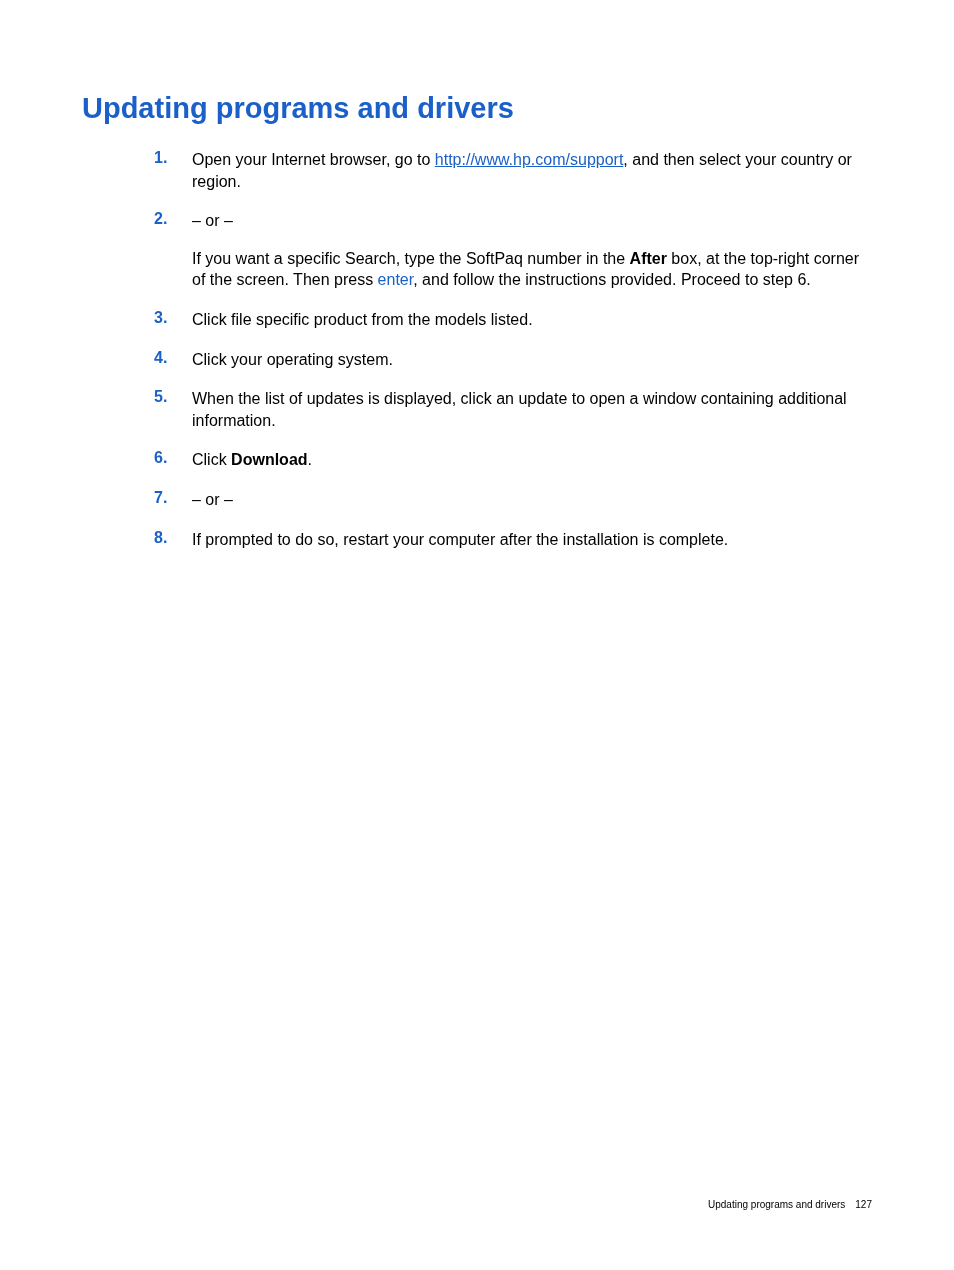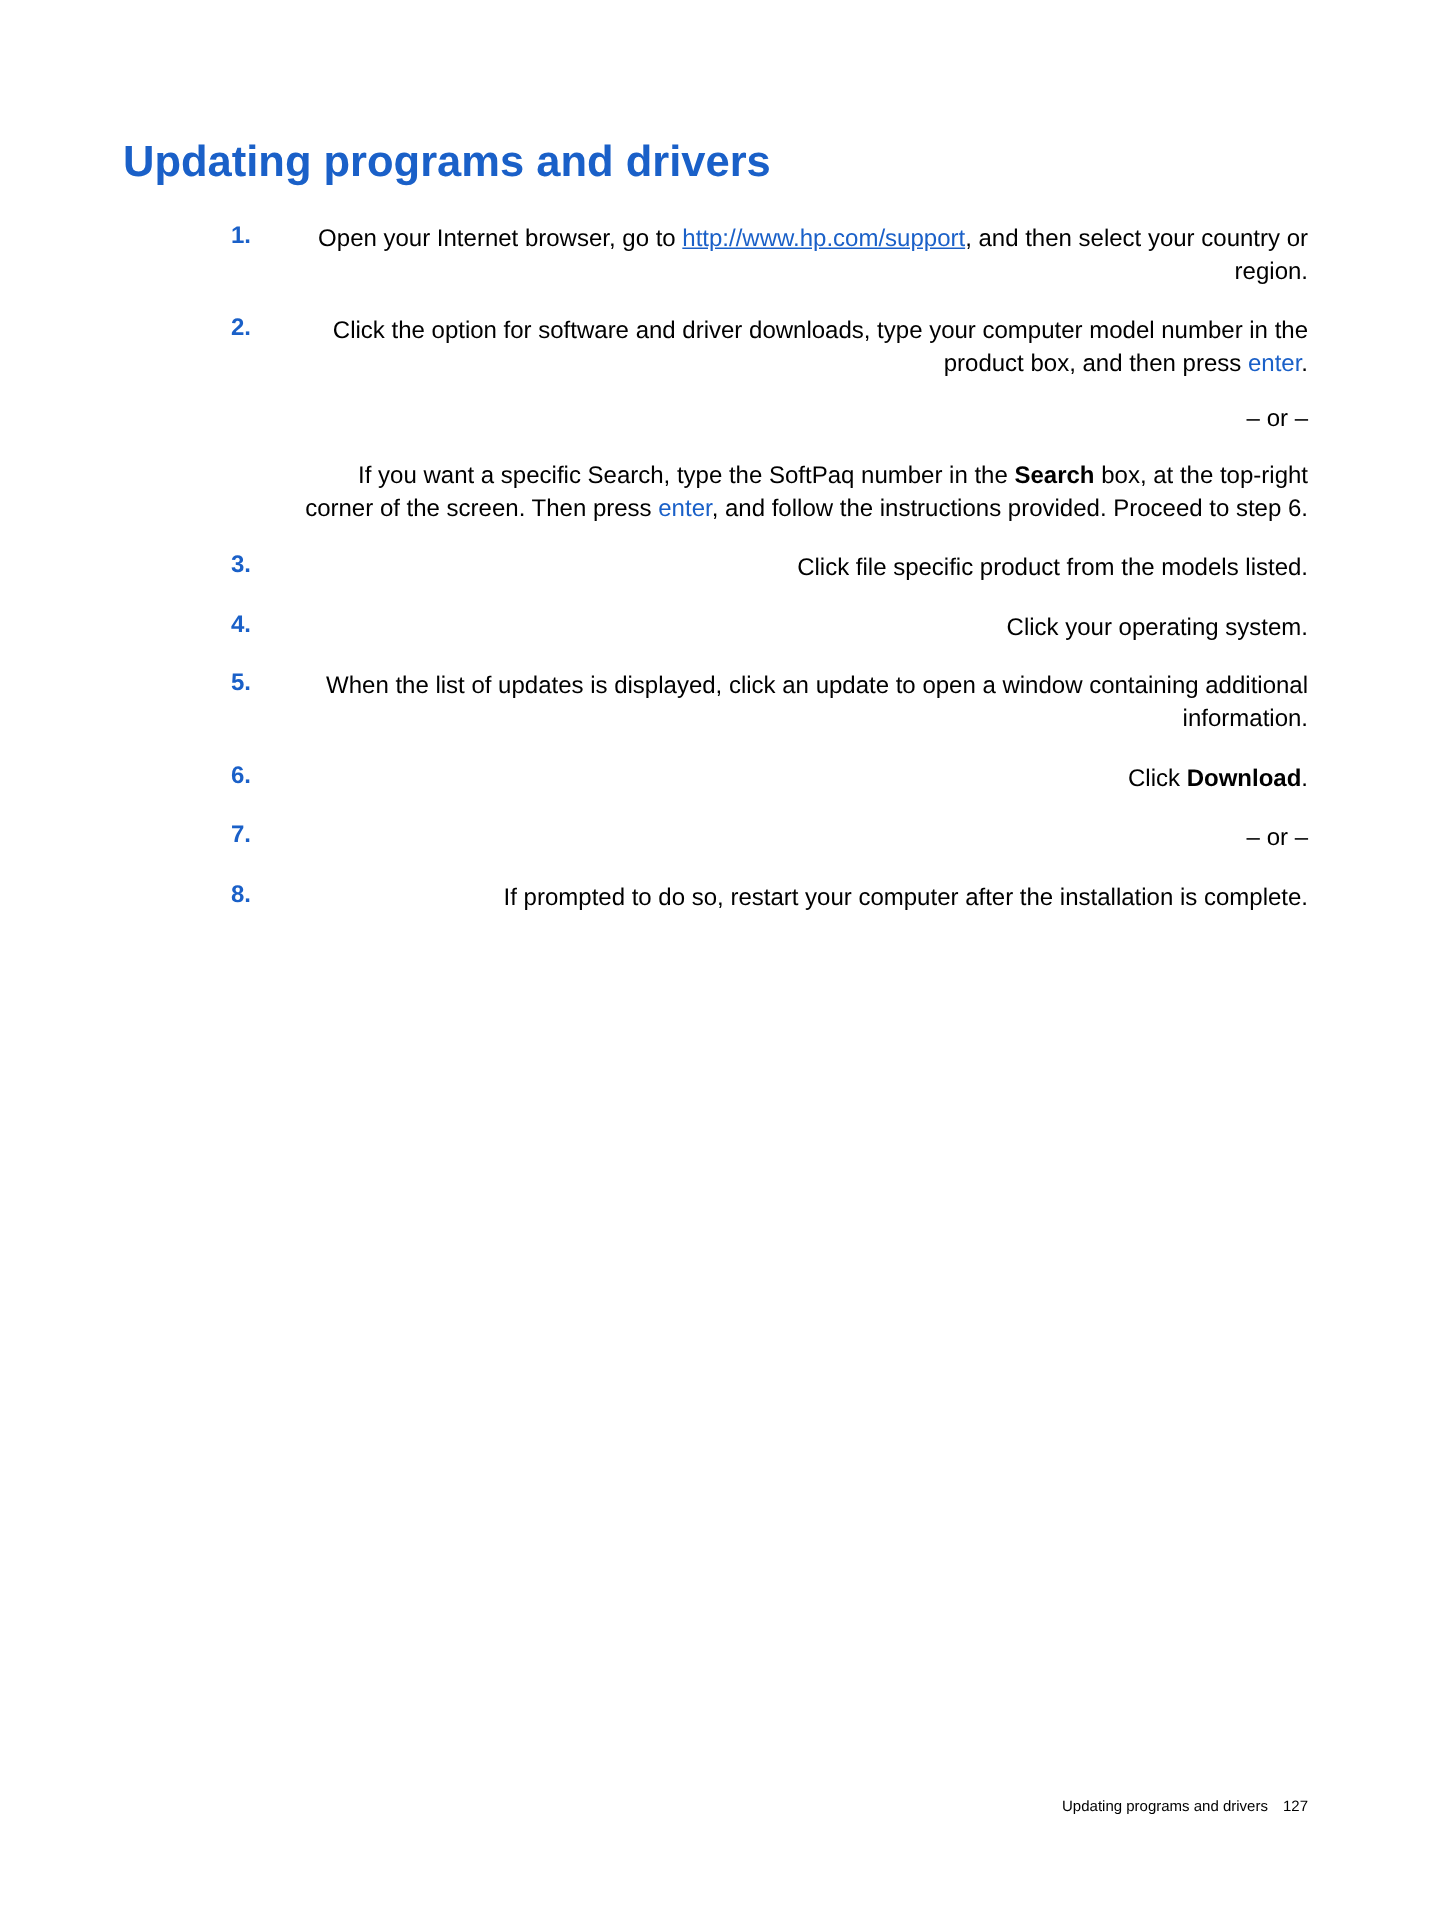--- a/index.html
+++ b/index.html
@@ -40,21 +40,20 @@
       min-width: 38px;
       flex-shrink: 0;
       text-align: left;
     }
     .content {
       flex: 1;
       line-height: 1.35;
     }
     .content p {
       margin-bottom: 16px;
-      text-align: right;
     }
     .content p:last-child {
       margin-bottom: 0;
     }
     a.link {
       color: #1a60c8;
       text-decoration: underline;
     }
     .keyword {
       color: #1a60c8;
@@ -85,26 +84,23 @@
       <div class="content">
         <p>
           <span>Open your Internet browser, go to </span><a class="link">http://www.hp.com/support</a><span>, and then select your country or region.</span>
         </p>
       </div>
     </li>
 
     <li>
       <span class="num">2.</span>
       <div class="content">
-        <p>
-          <span>Click the option for software and driver downloads, type your computer model number in the product box, and then press </span><span class="keyword">enter</span><span>.</span>
-        </p>
         <p>– or –</p>
         <p>
-          <span>If you want a specific Search, type the SoftPaq number in the </span><span class="bold">Search</span><span> box, at the top-right corner of the screen. Then press </span><span class="keyword">enter</span><span>, and follow the instructions provided. Proceed to step 6.</span>
+          <span>If you want a specific Search, type the SoftPaq number in the </span><span class="bold">After</span><span> box, at the top-right corner of the screen. Then press </span><span class="keyword">enter</span><span>, and follow the instructions provided. Proceed to step 6.</span>
         </p>
       </div>
     </li>
 
     <li>
       <span class="num">3.</span>
       <div class="content">
         <p>Click file specific product from the models listed.</p>
       </div>
     </li>

